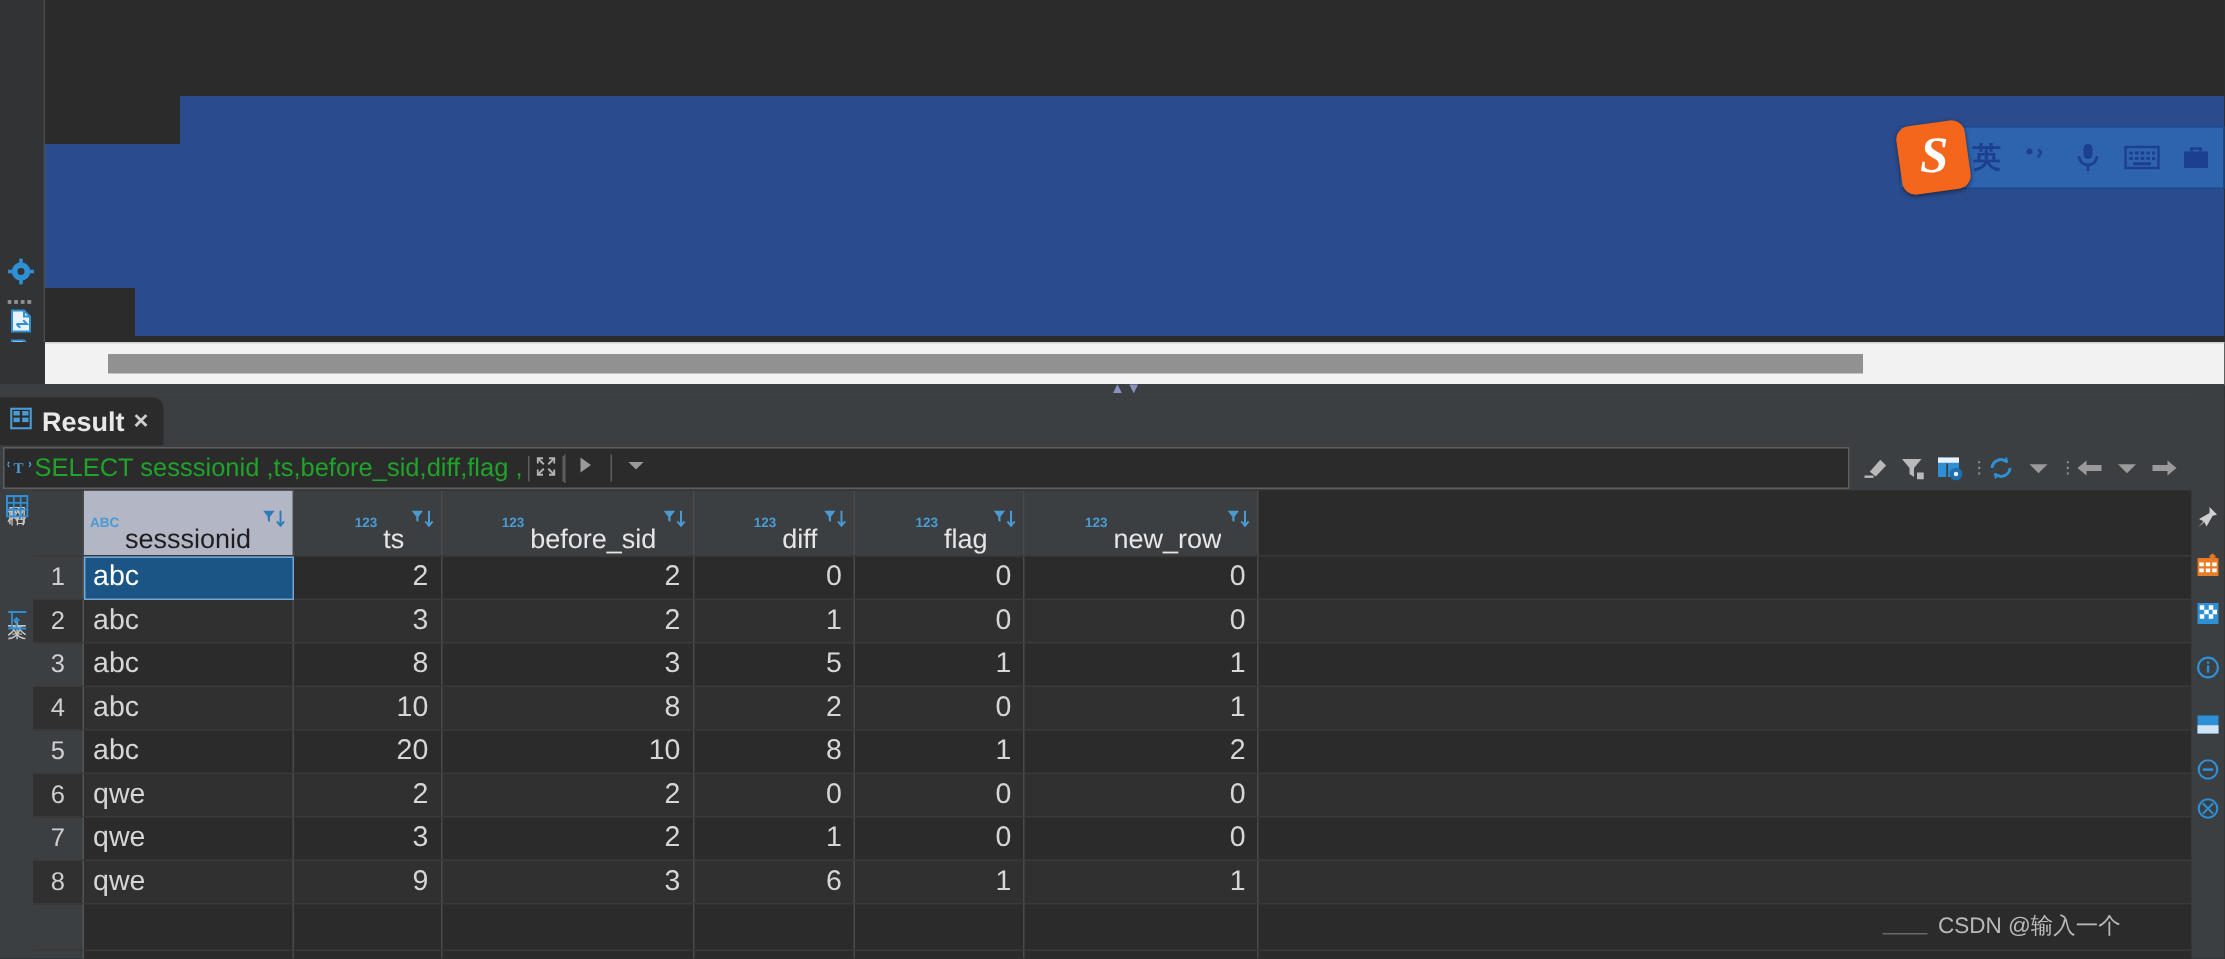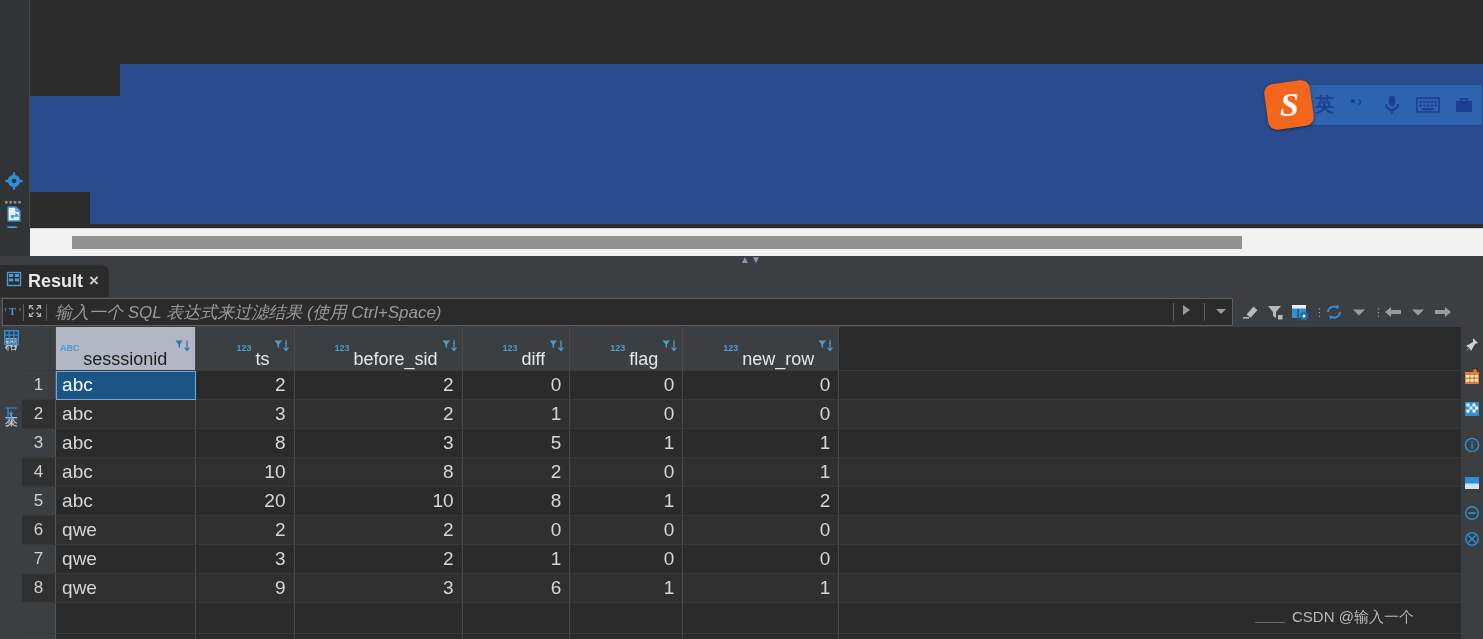--- a/index.html
+++ b/index.html
@@ -306,35 +306,35 @@
 
     <div id="filterbar">
       <div id="filter-input-wrap">
         <span id="filter-sql-icon">
           <svg width="16" height="14" viewBox="0 0 16 14">
             <text x="4" y="11" font-size="10" font-family="Liberation Serif, serif" fill="#4a9ad4">T</text>
             <path d="M1 4 l-1 1.6 l1 1.6" fill="none" stroke="#4a9ad4" stroke-width="1"></path>
             <path d="M14.5 4 l1 1.6 l-1 1.6" fill="none" stroke="#4a9ad4" stroke-width="1"></path>
           </svg>
         </span>
+        <span id="filter-query">SELECT sesssionid ,ts,before_sid,diff,flag ,</span>
         <span id="filter-expand">
           <svg width="14" height="14" viewBox="0 0 14 14">
             <g stroke="#b5b5b5" stroke-width="1.2" fill="none">
               <path d="M1.5 5 V1.5 H5"></path>
                 <path d="M12.5 5 V1.5 H9"></path>
               <path d="M1.5 9 V12.5 H5"></path>
                 <path d="M12.5 9 V12.5 H9"></path>
               <path d="M2 2 L5.5 5.5"></path>
                 <path d="M12 2 L8.5 5.5"></path>
               <path d="M2 12 L5.5 8.5"></path>
                 <path d="M12 12 L8.5 8.5"></path>
             </g>
           </svg>
         </span>
-        <span id="filter-placeholder">输入一个 SQL 表达式来过滤结果 (使用 Ctrl+Space)</span>
         <span id="filter-exec">
           <span>
             <svg width="14" height="14" viewBox="0 0 14 14">
                 <path d="M4 2 L11 7 L4 12 Z" fill="#9a9a9a"></path>
               </svg>
           </span>
           <span style="border-left:1px solid #5e5e5e;padding-left:10px;">
             <svg width="12" height="12" viewBox="0 0 12 12">
                 <path d="M1 4 L11 4 L6 9 Z" fill="#9a9a9a"></path>
               </svg>

